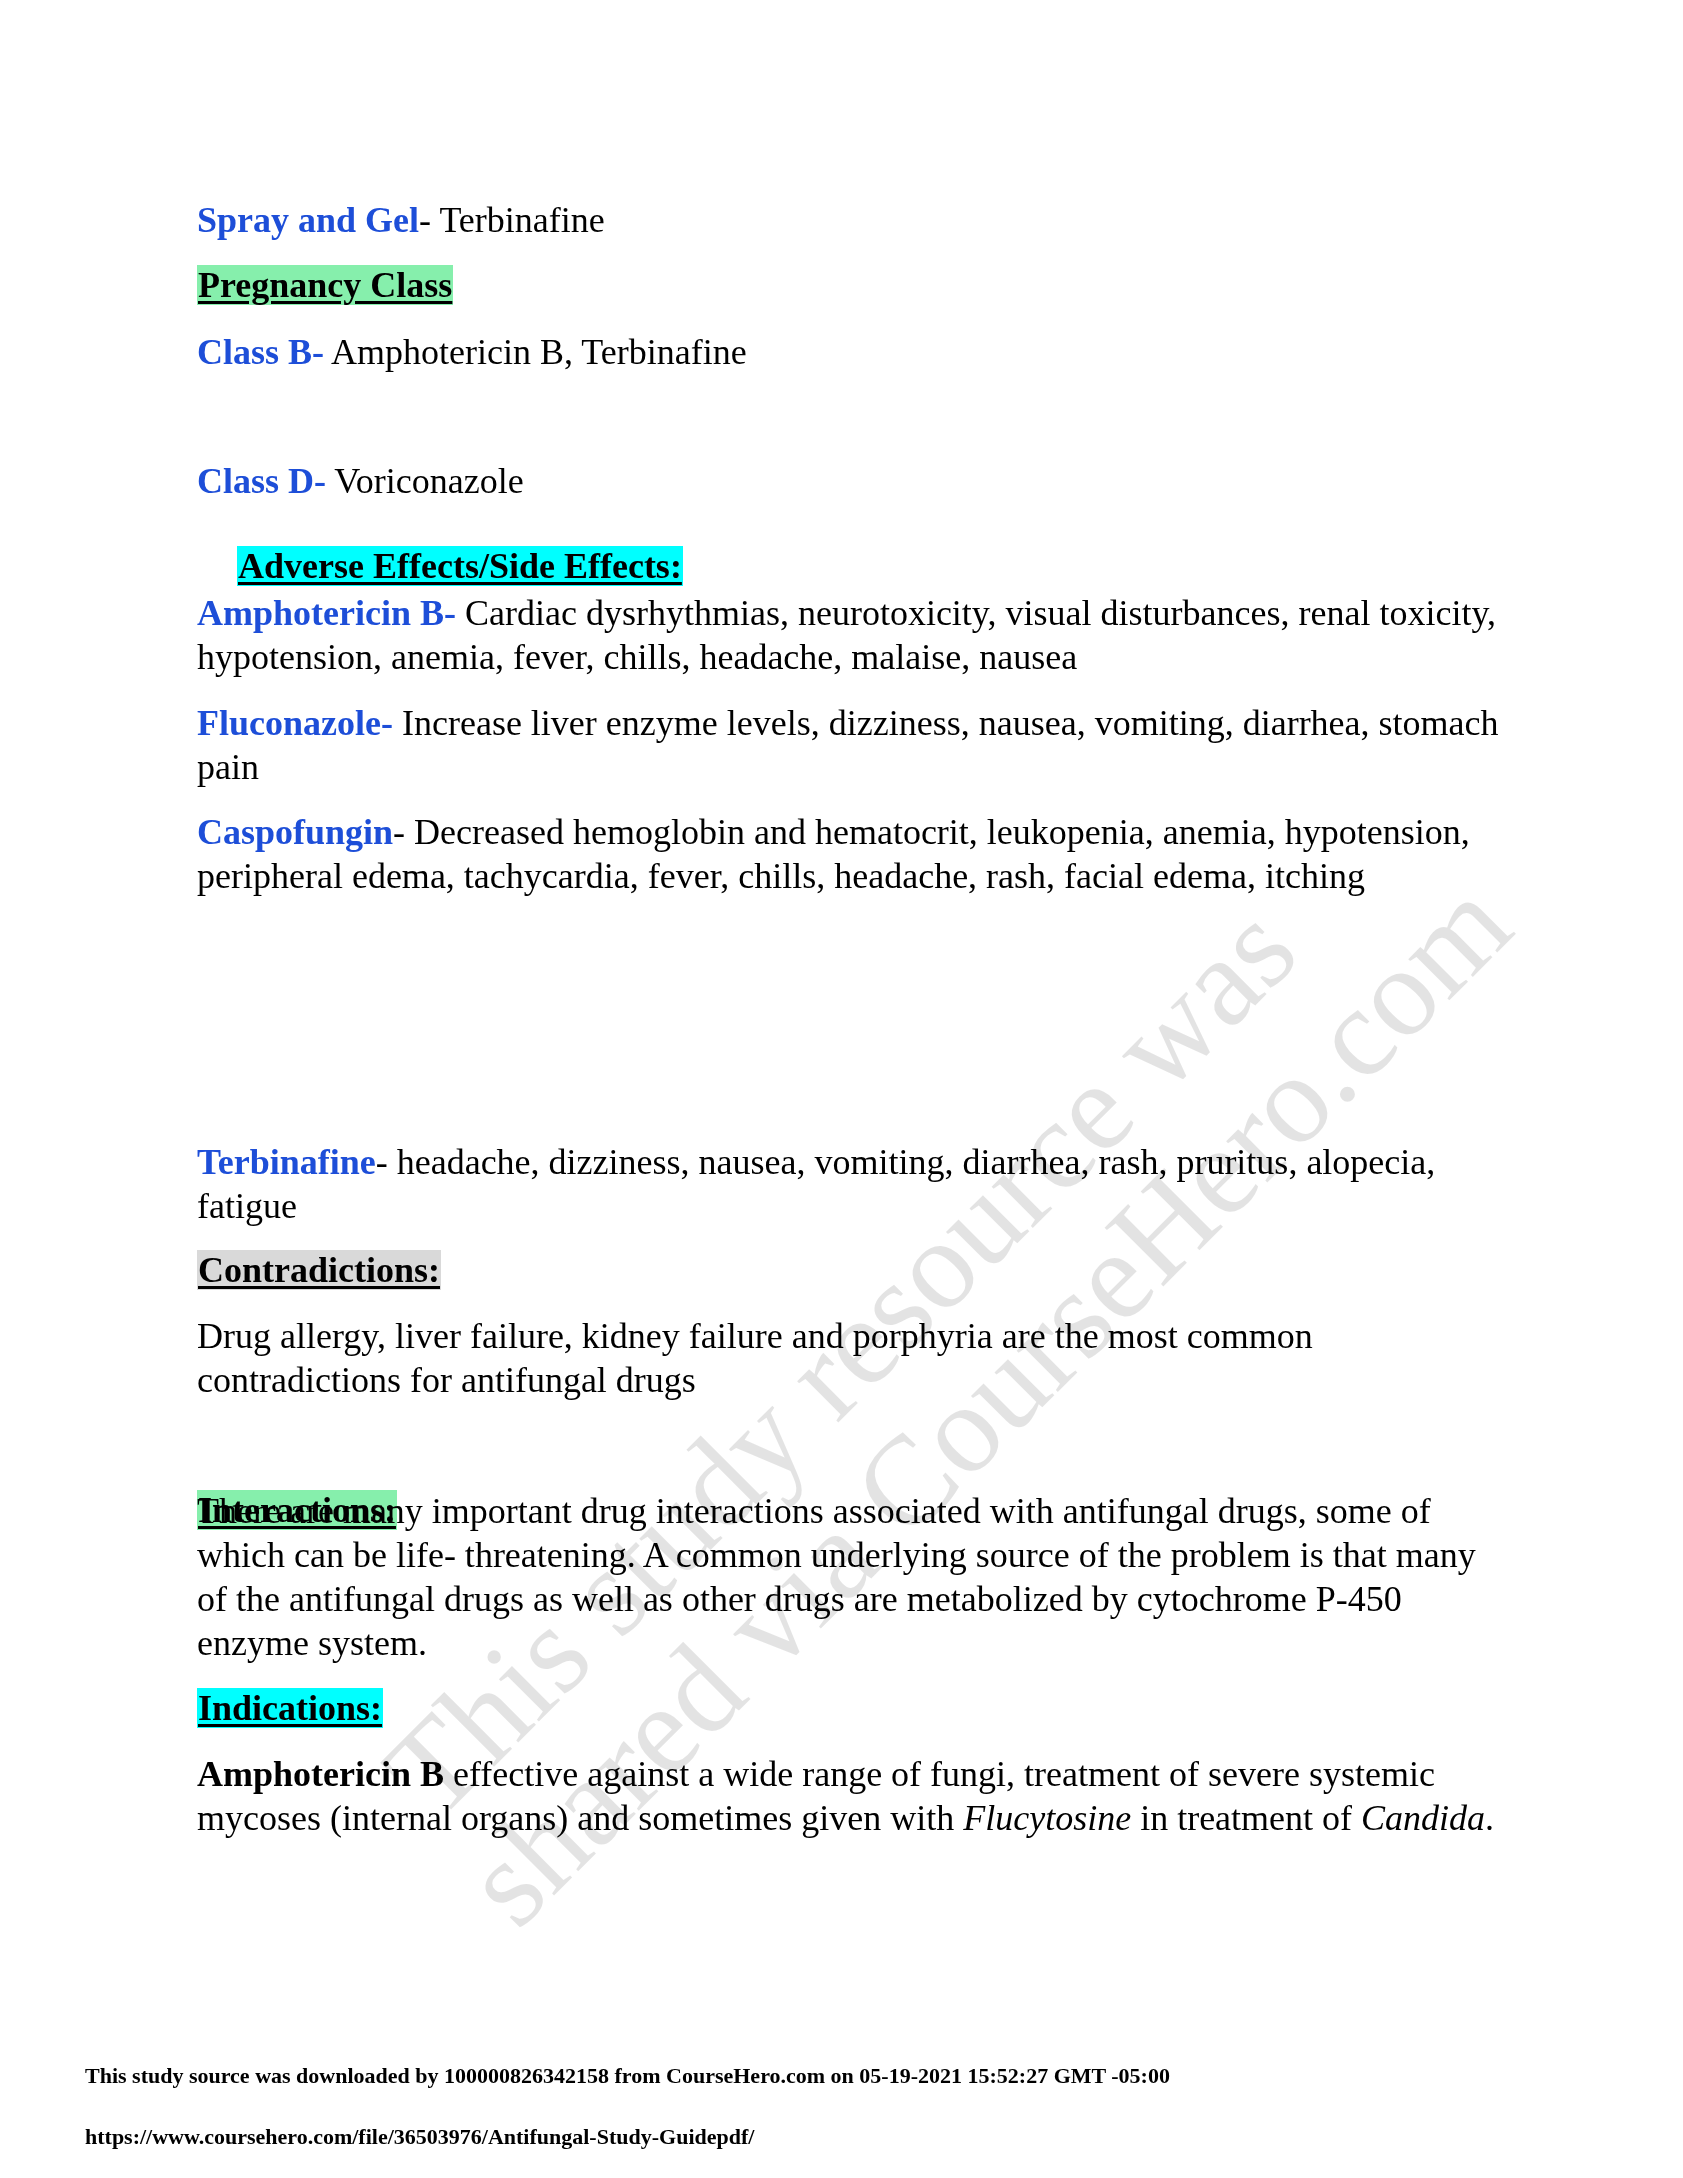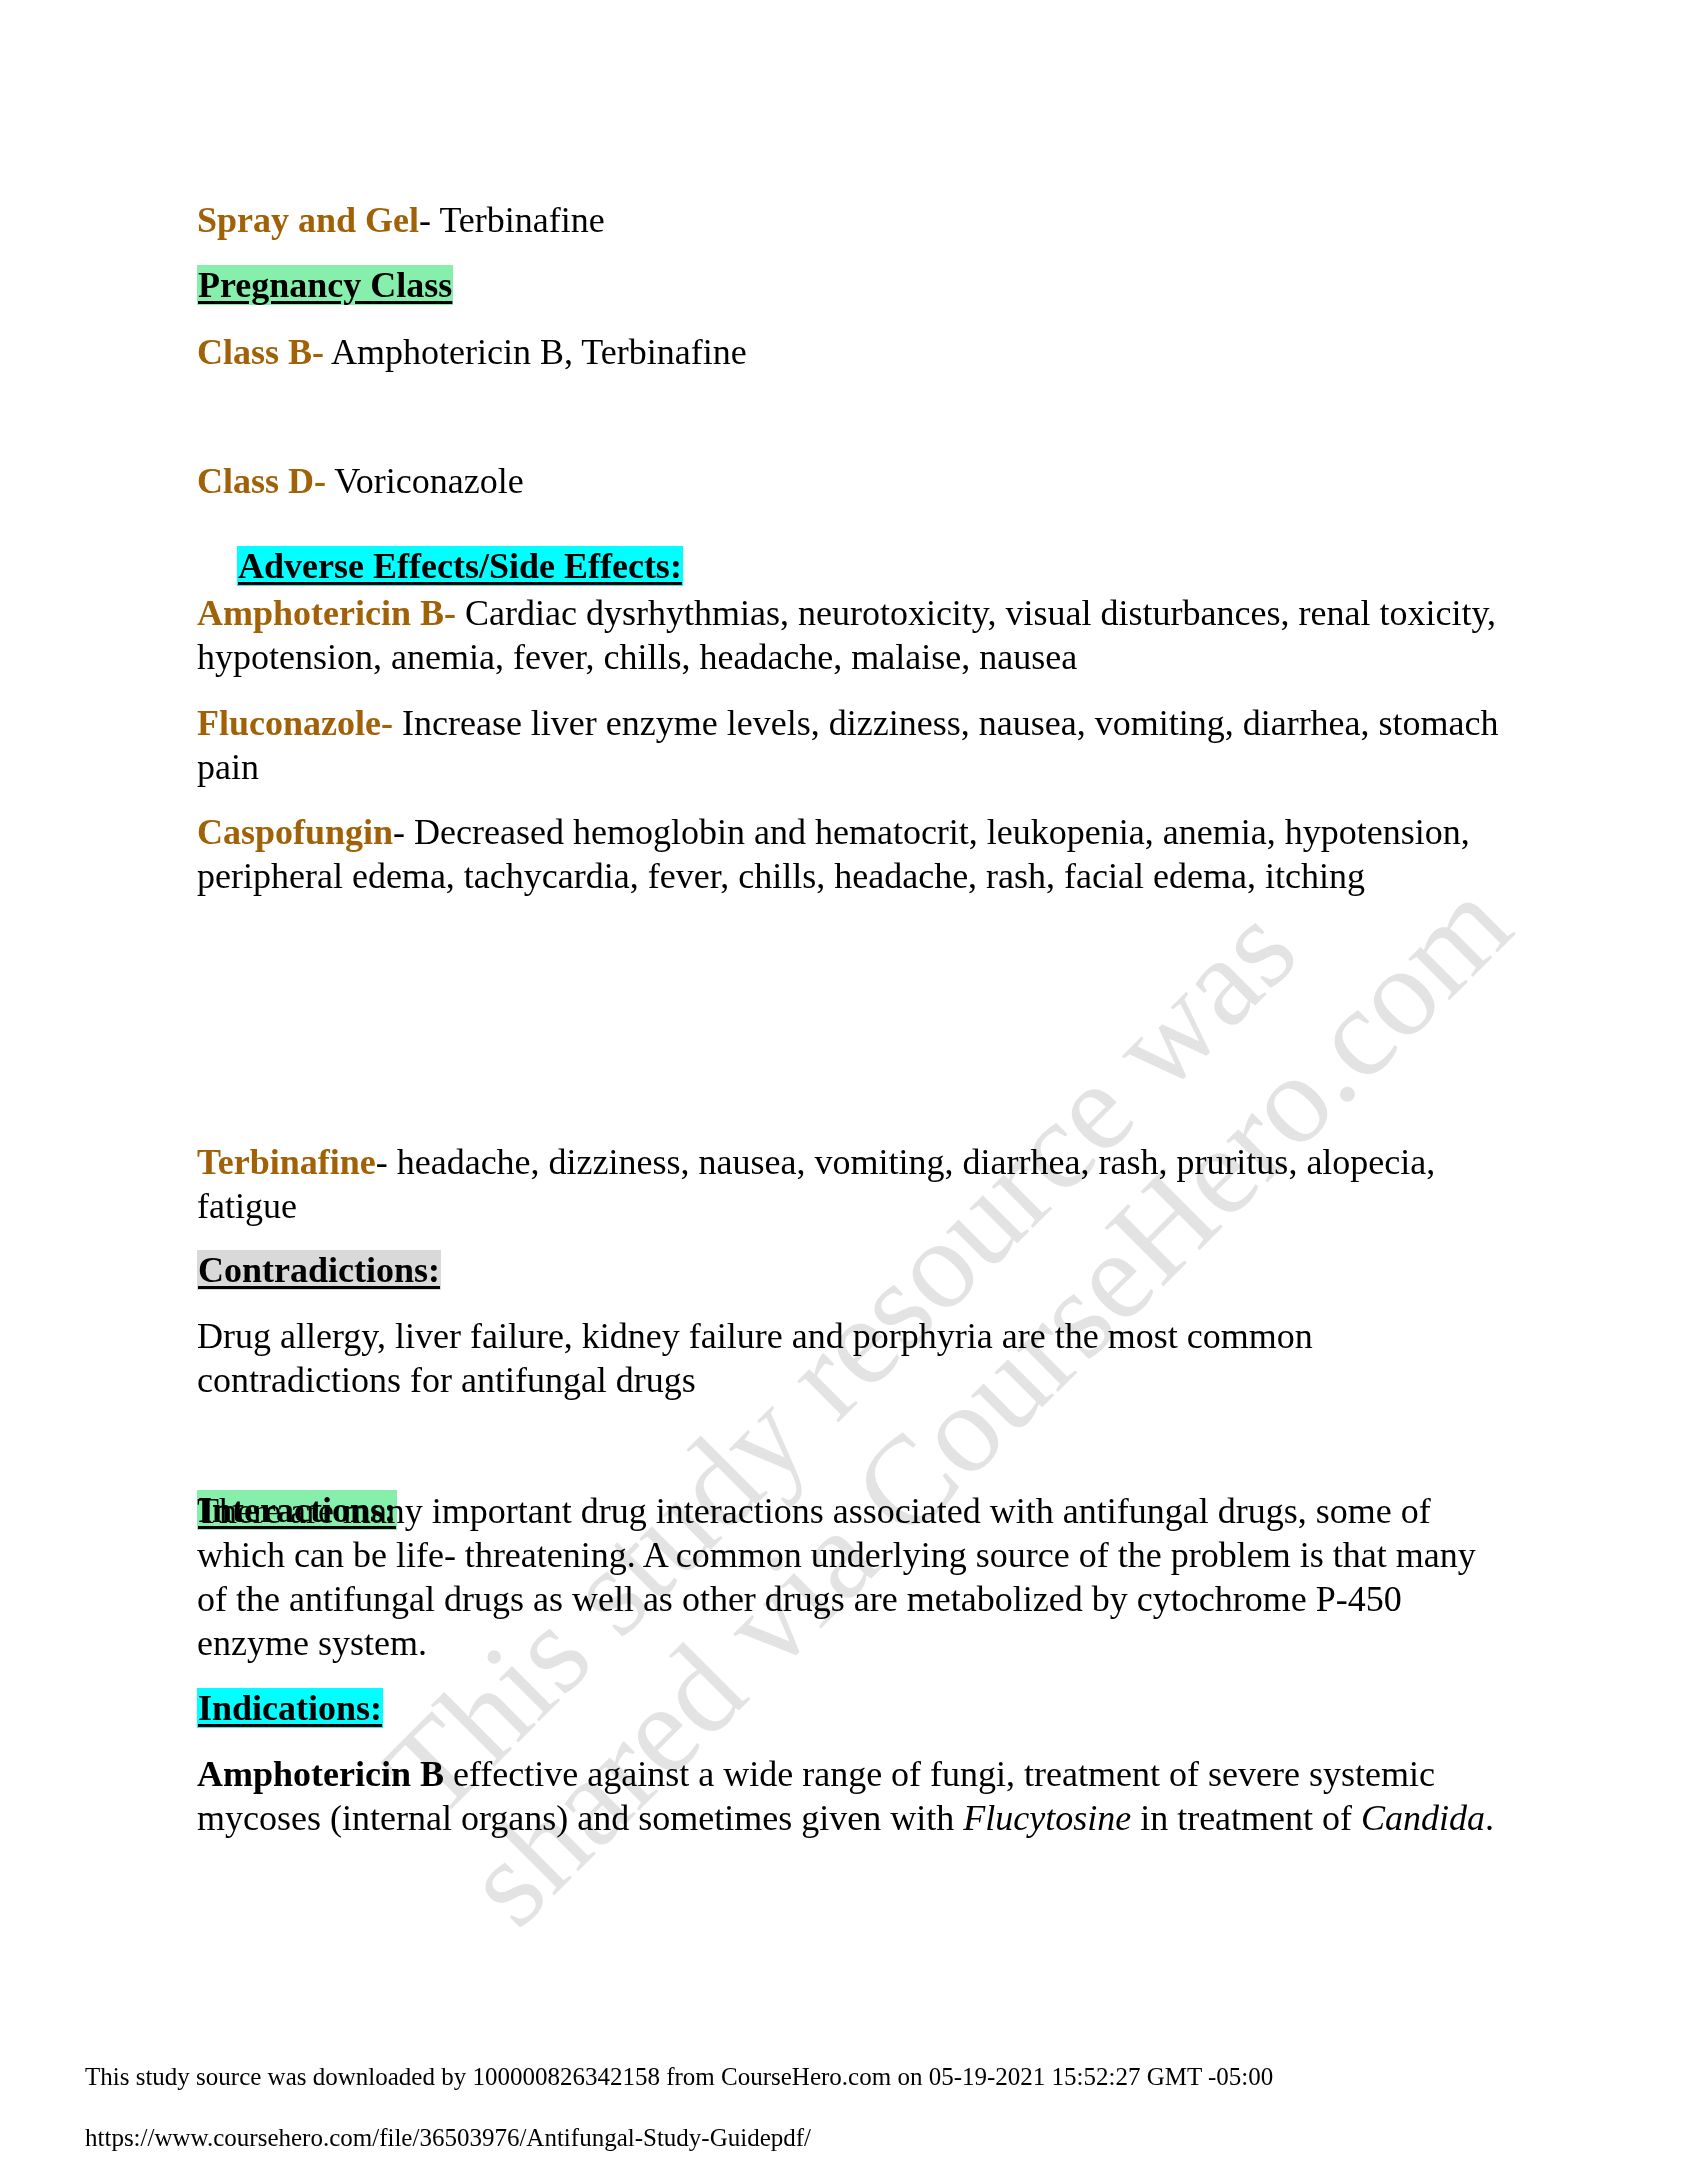--- a/index.html
+++ b/index.html
@@ -1,30 +1,30 @@
 <!DOCTYPE html>
 <html><head>
 <meta charset="utf-8">
 <style>
   html, body { margin:0; padding:0; }
   body { width:1683px; height:2178px; background:#ffffff; position:relative; overflow:hidden;
          font-family:"Liberation Serif", "DejaVu Serif", serif; color:#000; }
   .page { position:absolute; left:0; top:0; width:1683px; height:2178px; }
   .line { position:absolute; left:197px; font-size:36px; line-height:44px; white-space:nowrap; }
   .para { position:absolute; left:197px; width:1307px; font-size:36px; line-height:44px; }
-  .red { color:#a16207; font-weight:bold;margin-top:32px; }
+  .red { color:#1d4ed8; font-weight:bold;margin-top:32px; }
   .bold { font-weight:bold; }
   .heading { font-weight:bold; text-decoration:underline; text-decoration-thickness:3px; text-underline-offset:4px; padding:0 1px; }
   .hl-green { background:#86efac; }
   .hl-cyan { background:#00ffff; }
   .hl-gray { background:#d9d9d9; }
   em { font-style:italic; }
   .watermark { position:absolute; color:rgba(0,0,0,0.11); font-size:127px; white-space:nowrap;
                transform-origin:0 0; transform:rotate(-45deg); font-family:"Liberation Serif", serif; pointer-events:none; }
-  .footer { position:absolute; left:85px; font-size:25px; font-family:"Liberation Serif", serif; white-space:nowrap; }
+  .footer { position:absolute; left:85px; font-size:22px; font-family:"Liberation Serif", serif; white-space:nowrap;font-weight:bold; }
 </style>
 </head>
 <body>
 
 <div class="page">
 
   <div class="watermark" style="left:356px; top:1742px;">This study resource was</div>
   <div class="watermark" style="left:436px; top:1851px;">shared via CourseHero.com</div>
 
   <div class="line" style="top:198px;">

